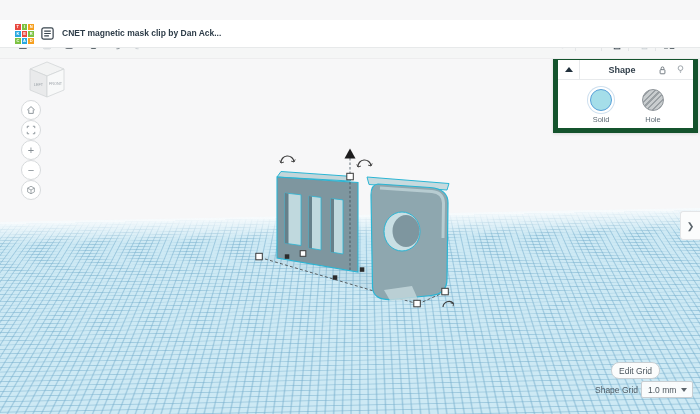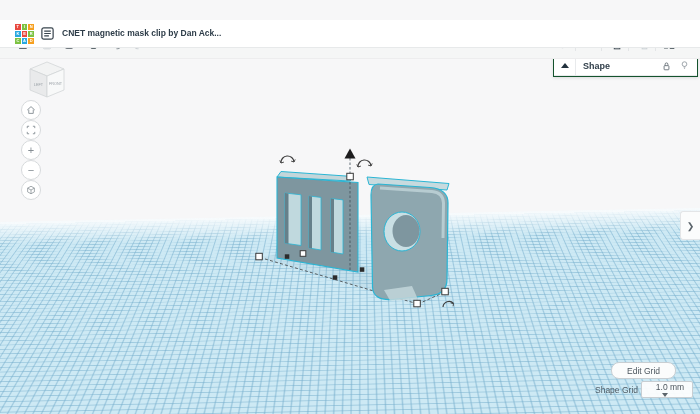--- a/index.html
+++ b/index.html
@@ -46,21 +46,21 @@
 
   
   .viewcube{position:absolute;left:27px;top:61px;z-index:10;cursor:pointer;}
   .navbtn{position:absolute;left:21px;width:20px;height:20px;border-radius:50%;
           background:rgba(255,255,255,0.92);border:1px solid #d6d9db;z-index:10;
           display:flex;align-items:center;justify-content:center;color:#858d93;
           font-size:11px;line-height:1;cursor:pointer;}
 
   
   .shape-panel{position:absolute;left:553px;top:55px;width:145px;z-index:20;
-               background:#fff;border:1px solid #14532d;box-shadow:0 1px 3px rgba(0,0,0,0.12);}
+               background:#fff;border:5px solid #14532d;box-shadow:0 1px 3px rgba(0,0,0,0.12);text-align:center;}
   .sp-head{position:relative;height:20px;border-bottom:1px solid #e8eaec;display:flex;align-items:center;}
   .sp-collapse{width:22px;height:20px;border-right:1px solid #e8eaec;display:flex;
                align-items:center;justify-content:center;cursor:pointer;}
   .tri-up{width:0;height:0;border-left:4px solid transparent;border-right:4px solid transparent;
           border-bottom:5px solid #22313d;}
   .sp-title{font-size:9px;font-weight:700;color:#33414c;margin-left:7px;flex:1;}
   .sp-hicons{display:flex;align-items:center;gap:7px;margin-right:7px;}
   .sp-body{display:flex;padding:5px 0 4px 28px;gap:22px;}
   .sp-opt{width:30px;display:flex;flex-direction:column;align-items:center;cursor:pointer;}
   .swatch{width:22px;height:22px;border-radius:50%;}
@@ -68,27 +68,27 @@
   .swatch.hole{border:1px solid #8f959a;
       background:repeating-linear-gradient(135deg,#9aa0a4 0 1.5px,#c9cdcf 1.5px 4px);}
   .sp-opt span{margin-top:4px;font-size:7.5px;color:#5d6a74;}
 
   
   .panel-tab{position:absolute;left:680px;top:211px;width:20px;height:29px;z-index:10;
              background:#fbfcfc;border:1px solid #e3e5e7;border-right:none;border-radius:3px 0 0 3px;
              display:flex;align-items:center;justify-content:center;font-size:9px;color:#5b646b;cursor:pointer;}
 
   
-  .edit-grid{position:absolute;left:611px;top:362px;height:17px;padding:0 15px;z-index:10;
+  .edit-grid{position:absolute;left:611px;top:362px;height:17px;padding:0 7px;z-index:10;
              background:#fbfcfc;border:1px solid #c8ced2;border-radius:8px;
              font-family:"Liberation Sans",sans-serif;font-size:8.5px;color:#4c565e;cursor:pointer;}
   .snap-label{position:absolute;left:595px;top:385px;font-size:8.5px;color:#4e5b64;z-index:10;}
   .snap-dd{position:absolute;left:641px;top:381px;width:52px;height:17px;z-index:10;
            background:rgba(252,253,253,0.95);border:1px solid #c8ced2;border-radius:2px;
-           display:flex;align-items:center;cursor:pointer;flex-direction:column;}
+           display:flex;align-items:center;cursor:pointer;}
   .snap-dd .val{font-size:8.5px;color:#4c565e;margin-left:6px;flex:1;}
   .caret{width:0;height:0;border-left:3px solid transparent;border-right:3px solid transparent;
          border-top:4px solid #5b646b;margin-right:5px;}
 </style>
 </head>
 <body>
 
 <div class="app">
 
   <div class="canvas">
@@ -209,20 +209,30 @@
       <span class="sp-title">Shape</span>
       <div class="sp-hicons">
         <svg width="11" height="12" viewBox="0 0 16 16">
           <rect x="4.5" y="7.5" width="7" height="6" rx="1" stroke="#5a646c" fill="none" stroke-width="1.2"></rect>
           <path d="M6 7.5 V5.5 a2 2 0 0 1 4 0 V7" stroke="#5a646c" fill="none" stroke-width="1.2"></path>
         </svg>
         <svg width="11" height="13" viewBox="0 0 16 16">
           <circle cx="8" cy="6" r="3.4" stroke="#8d959b" fill="none" stroke-width="1.2"></circle>
           <path d="M6.8 10.2 h2.4 M7.2 12 h1.6" stroke="#8d959b" stroke-width="1.2"></path>
         </svg>
+      </div>
+    </div>
+    <div class="sp-body">
+      <div class="sp-opt">
+        <span class="swatch solid"></span>
+        <span>Solid</span>
+      </div>
+      <div class="sp-opt">
+        <span class="swatch hole"></span>
+        <span>Hole</span>
       </div>
     </div>
   </aside>
 
   <div class="toolbar">
     <div class="tb-left">
       <span class="ic">
         <svg width="14" height="14" viewBox="0 0 16 16">
           <rect x="3" y="5.5" width="7.5" height="7.5" stroke="currentColor" fill="#f5f6f6" stroke-width="1.1"></rect>
           <rect x="5.8" y="2.8" width="7.5" height="7.5" stroke="currentColor" fill="#f5f6f6" stroke-width="1.1"></rect>

